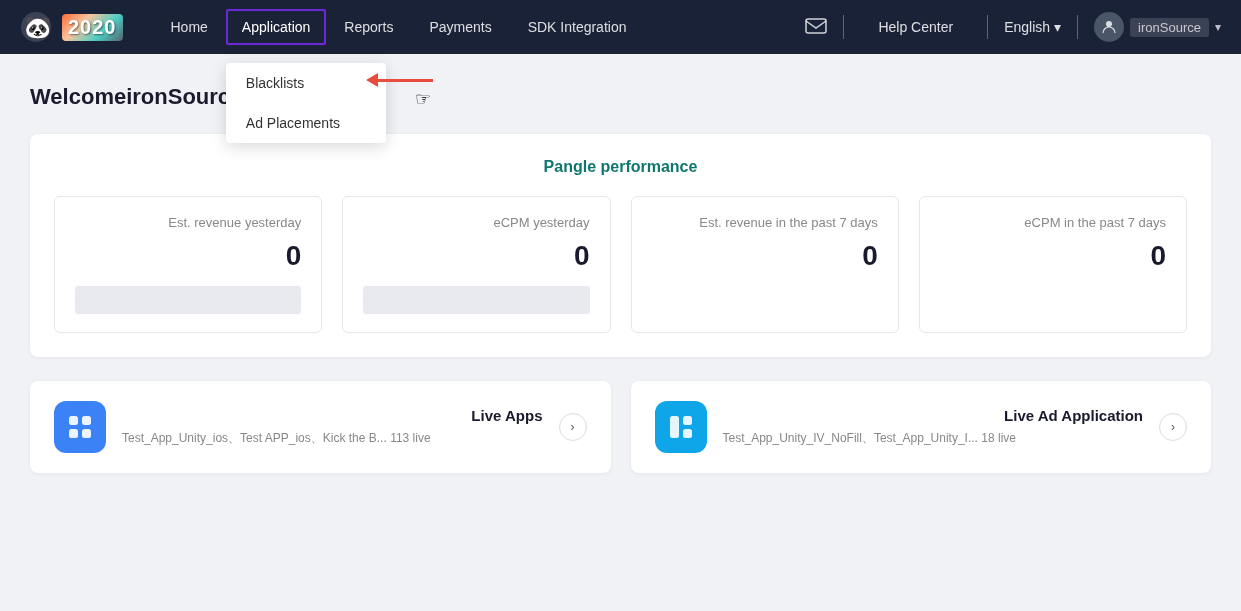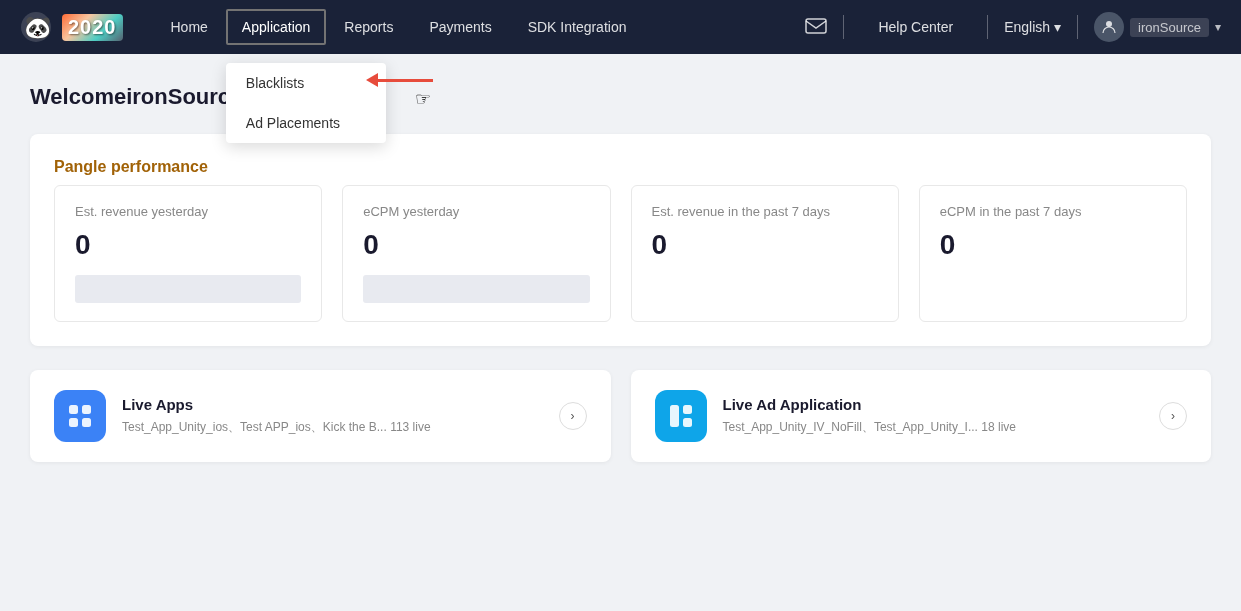--- a/index.html
+++ b/index.html
@@ -51,21 +51,21 @@
       height: 48px;
       display: flex;
       align-items: center;
       cursor: pointer;
       font-size: 14px;
       position: relative;
       transition: color 0.2s;
     }
     .nav-item.active {
       color: white;
-      border: 2px solid #737373;
+      border: 2px solid #6d28d9;
       border-radius: 2px;
       height: 36px;
       padding: 0 14px;
     }
     .nav-right {
       display: flex;
       align-items: center;
       gap: 16px;
       margin-left: auto;
     }
@@ -179,27 +179,29 @@
     .performance-section {
       background: white;
       border-radius: 8px;
       padding: 24px;
       margin-bottom: 24px;
       box-shadow: 0 1px 4px rgba(0,0,0,0.06);
     }
     .section-title {
       font-size: 16px;
       font-weight: 600;
-      color: #a16207;
-      margin-bottom: 9px;
+      color: #0f766e;
+      margin-bottom: 20px;
+      text-align: center;
     }
     .stats-grid {
       display: grid;
       grid-template-columns: repeat(4, 1fr);
       gap: 20px;
+      text-align: right;
     }
     .stat-card {
       border: 1px solid #e8e8e8;
       border-radius: 6px;
       padding: 18px 20px;
     }
     .stat-label {
       font-size: 13px;
       color: #888;
       margin-bottom: 10px;
@@ -242,20 +244,21 @@
       flex-shrink: 0;
     }
     .card-icon.blue { background: #3b82f6; }
     .card-icon.teal { background: #0ea5e9; }
     .card-info { flex: 1; }
     .card-title {
       font-size: 15px;
       font-weight: 600;
       color: #1a1a2e;
       margin-bottom: 6px;
+      text-align: right;
     }
     .card-subtitle {
       font-size: 12px;
       color: #888;
     }
     .card-arrow {
       width: 28px;
       height: 28px;
       border: 1px solid #ddd;
       border-radius: 50%;

